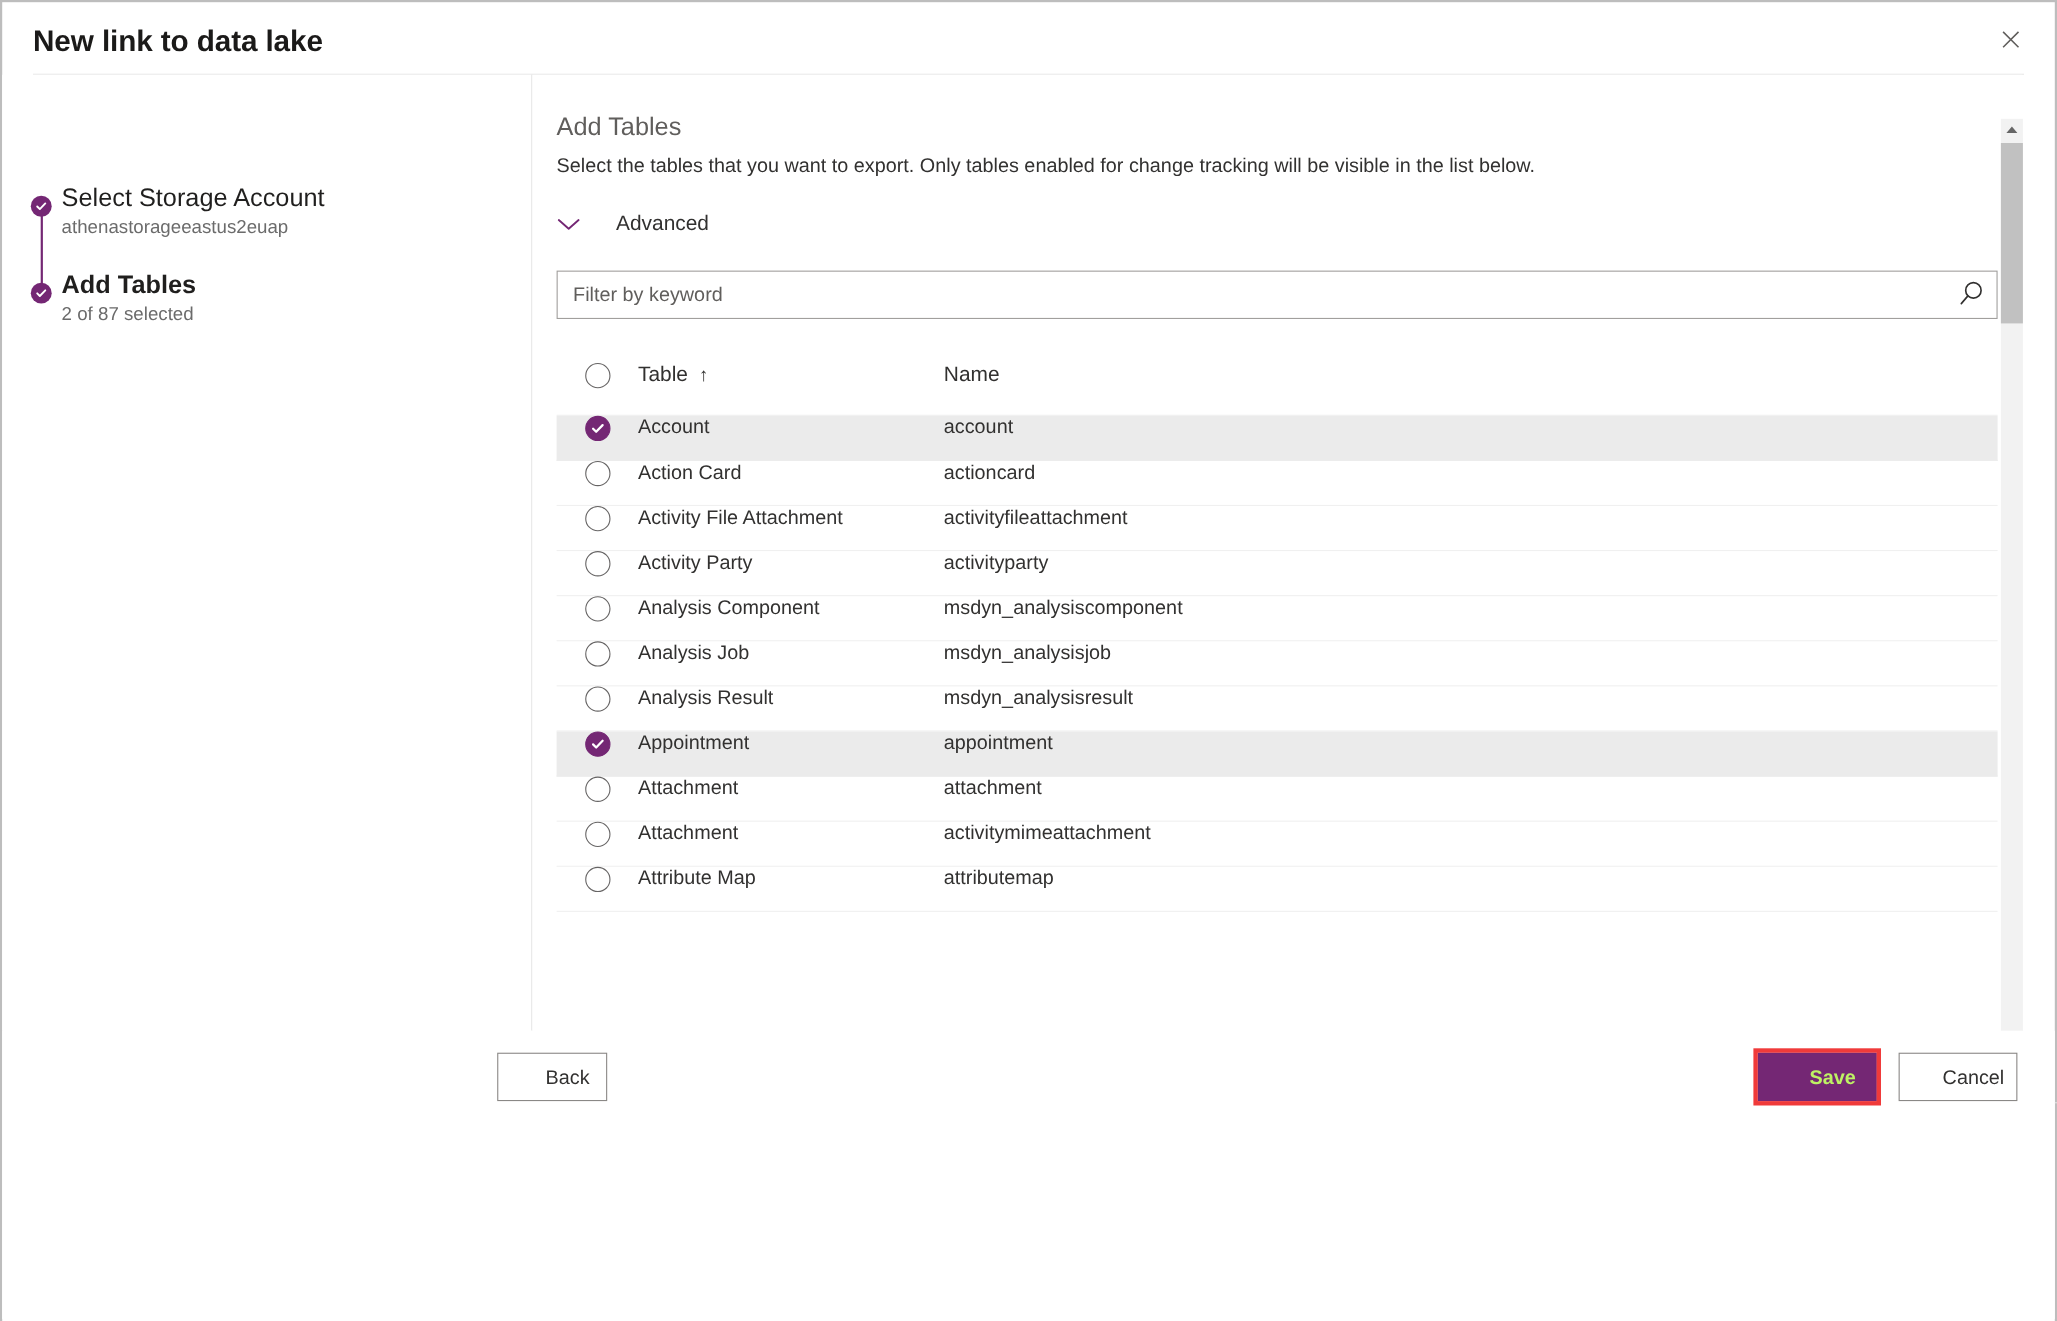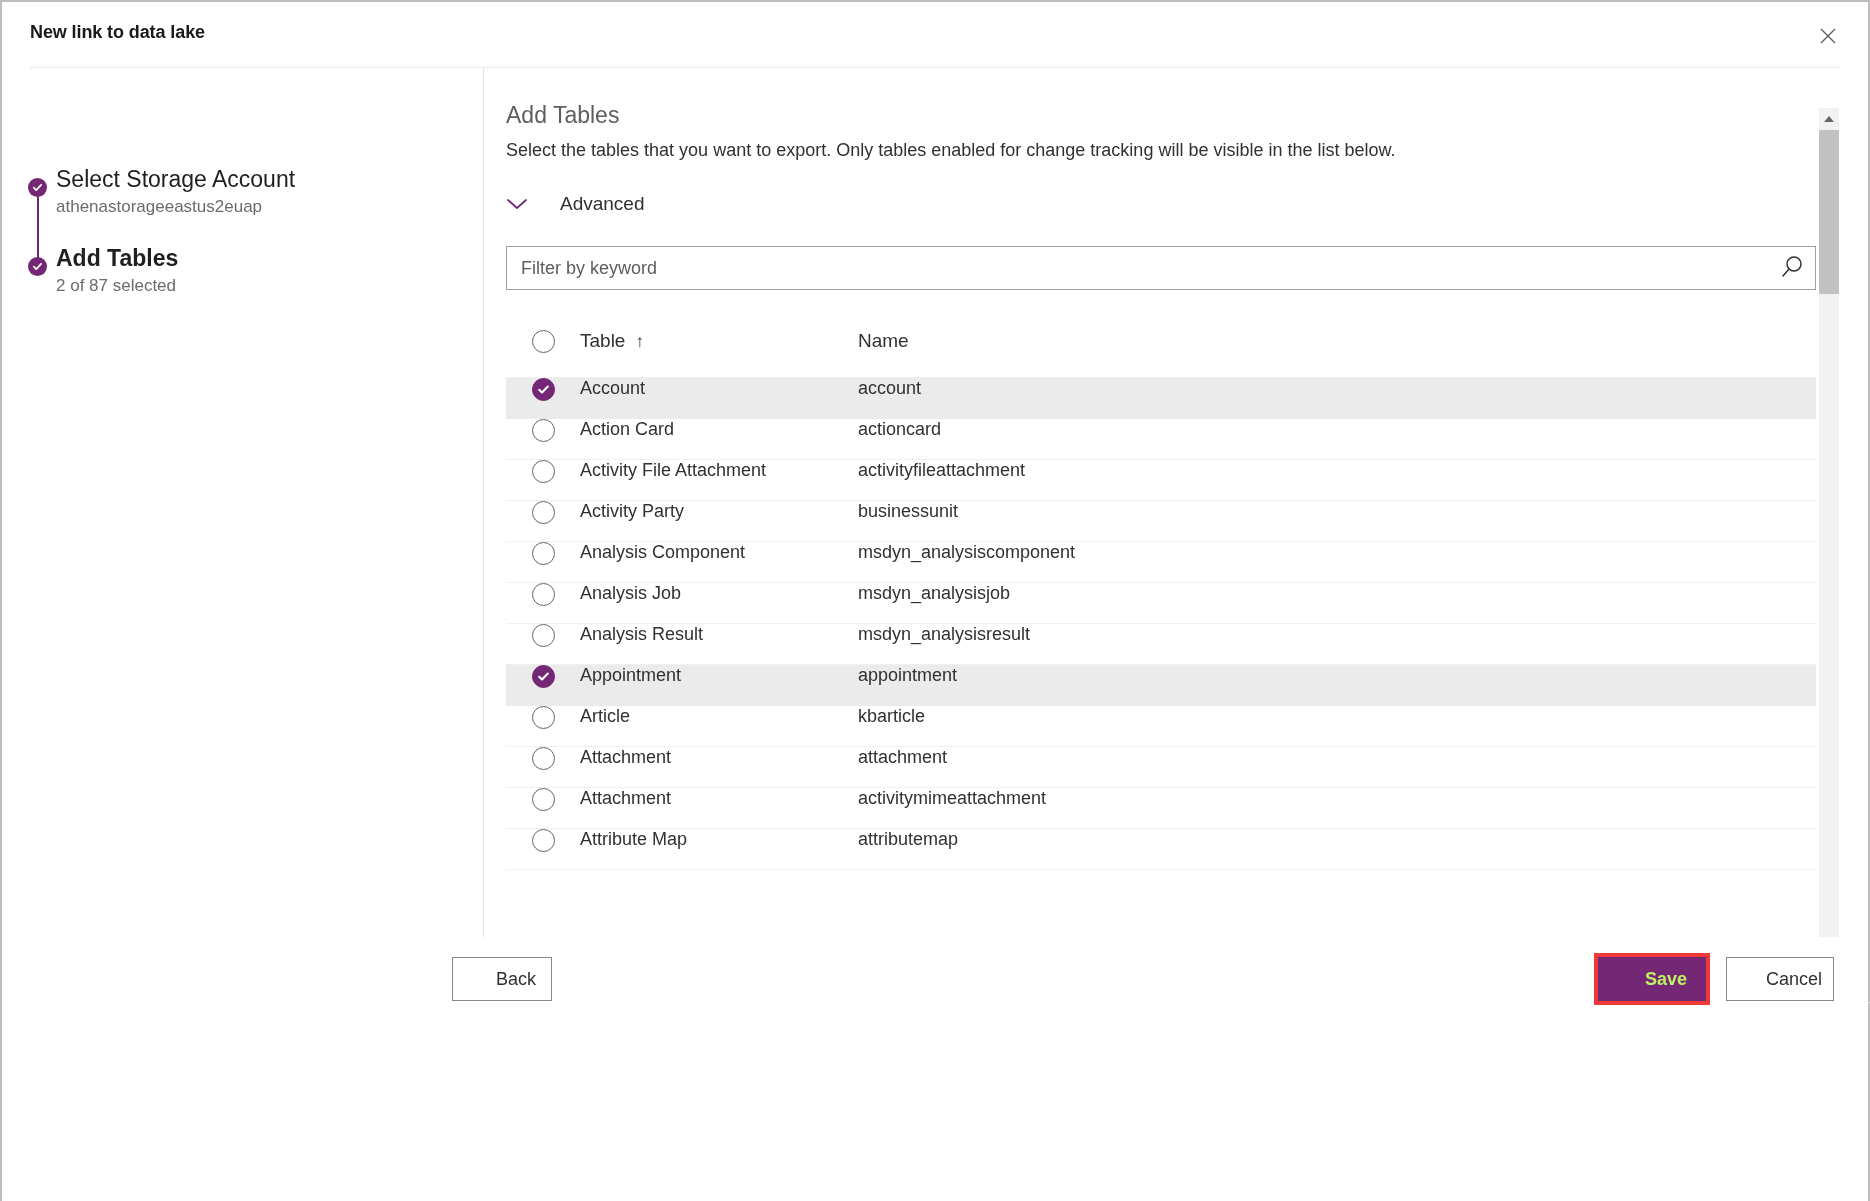--- a/index.html
+++ b/index.html
@@ -21,21 +21,21 @@
 
   
   #titlebar {
     position: absolute;
     left: 0; top: 0;
     width: 100%; height: 66px;
   }
   #dialog-title {
     position: absolute;
     left: 28px; top: 20px;
-    font-size: 18px;
+    font-size: 27px;
     font-weight: 600;
     color: #1b1a19;
     letter-spacing: -0.1px;
   }
   #close-button {
     position: absolute;
     right: 18px; top: 14px;
     width: 44px; height: 40px;
     display: flex; align-items: center; justify-content: center;
     cursor: pointer;
@@ -394,21 +394,21 @@
               <span class="cb"></span>
             </div>
             <div class="cell-table">Activity File Attachment</div>
             <div class="cell-name">activityfileattachment</div>
           </div>
           <div class="trow">
             <div class="cell-check">
               <span class="cb"></span>
             </div>
             <div class="cell-table">Activity Party</div>
-            <div class="cell-name">businessunit</div>
+            <div class="cell-name">activityparty</div>
           </div>
           <div class="trow">
             <div class="cell-check">
               <span class="cb"></span>
             </div>
             <div class="cell-table">Analysis Component</div>
             <div class="cell-name">msdyn_analysiscomponent</div>
           </div>
           <div class="trow">
             <div class="cell-check">
@@ -427,27 +427,20 @@
           <div class="trow selected">
             <div class="cell-check">
               <span class="cb checked">
                 <svg width="13" height="13" viewBox="0 0 12 12">
                   <path d="M2 6.2 L4.6 8.8 L10 3.2" stroke="#ffffff" stroke-width="1.9" fill="none" stroke-linecap="round" stroke-linejoin="round"></path>
                 </svg>
               </span>
             </div>
             <div class="cell-table">Appointment</div>
             <div class="cell-name">appointment</div>
-          </div>
-          <div class="trow">
-            <div class="cell-check">
-              <span class="cb"></span>
-            </div>
-            <div class="cell-table">Article</div>
-            <div class="cell-name">kbarticle</div>
           </div>
           <div class="trow">
             <div class="cell-check">
               <span class="cb"></span>
             </div>
             <div class="cell-table">Attachment</div>
             <div class="cell-name">attachment</div>
           </div>
           <div class="trow">
             <div class="cell-check">

